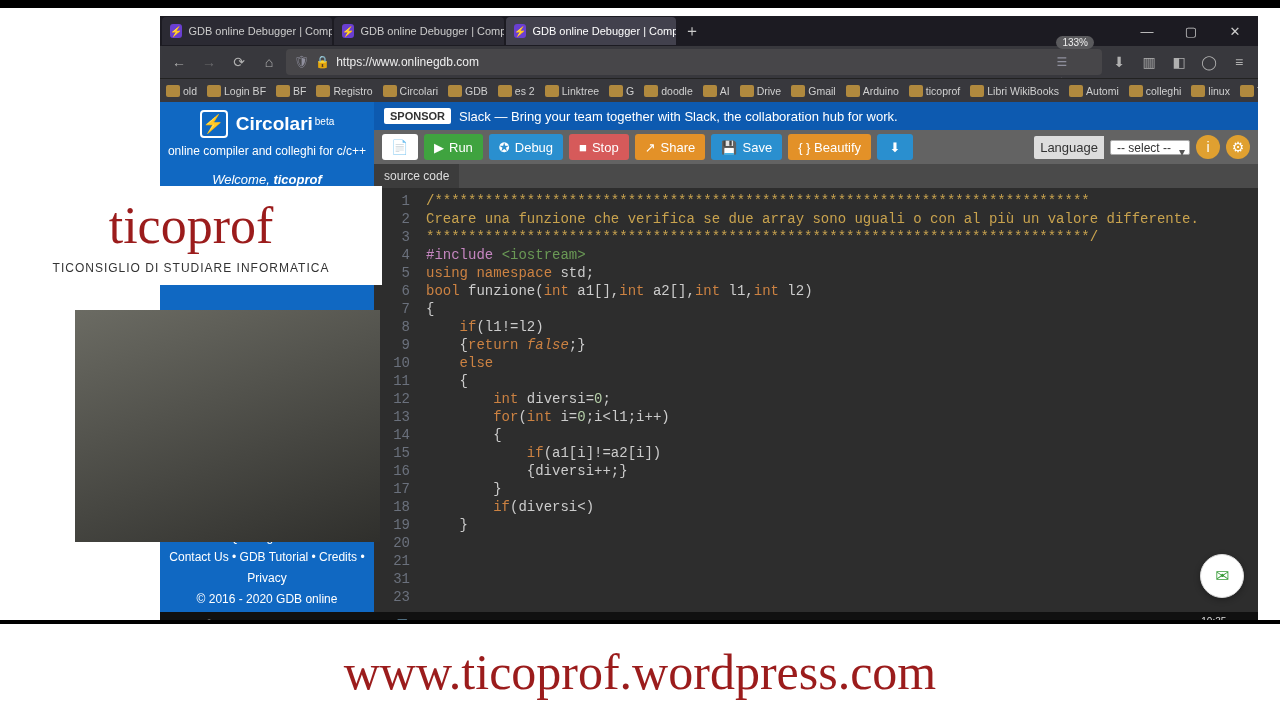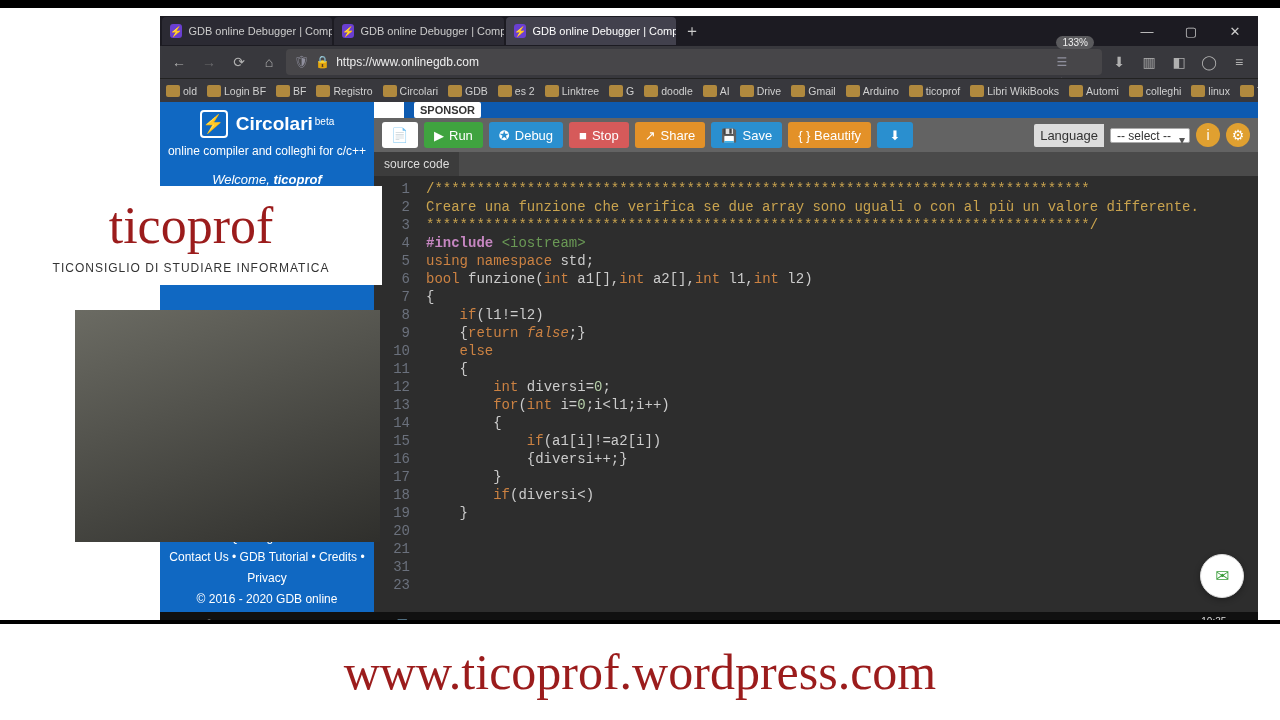--- a/index.html
+++ b/index.html
@@ -38,21 +38,21 @@
   .ogdb-bolt { width:28px; height:28px; border:2px solid #fff; border-radius:4px; display:flex; align-items:center; justify-content:center; font-size:18px;}
   .ogdb-title { font-size:19px; font-weight:bold; }
   .ogdb-beta { font-size:10px; vertical-align:super; margin-left:2px;}
   .ogdb-sub { font-size:12px; padding:2px 6px 8px; }
   .ogdb-welcome { font-size:13px; font-style:italic; padding:6px;}
   .ogdb-footlinks { font-size:12px; line-height:1.7; padding:0 4px; color:#fff;}
   .ogdb-copy{font-size:12px; padding:4px 0 6px;}
   .ogdb-side-spacer{flex:1;}
 
   .ogdb-main { flex:1; display:flex; flex-direction:column; background:#fff;}
-  .sponsor { height:16px; background:linear-gradient(#0d5ab0,#0d5ab0); color:#fff; display:flex; align-items:center; padding:8px 10px; gap:8px; font-size:13px;margin-left:30px; }
+  .sponsor { height:28px; background:linear-gradient(#0d5ab0,#0d5ab0); color:#fff; display:flex; align-items:center; padding:8px 10px; gap:8px; font-size:13px; }
   .sponsor .badge{ background:#fff; color:#333; font-weight:bold; font-size:11px; padding:2px 6px; border-radius:2px;}
   .toolbar { height:34px; background:#636363; display:flex; align-items:center; padding:0 8px; gap:6px; font-size:13px; color:#fff;}
   .btn { height:26px; padding:0 10px; border-radius:3px; display:flex; align-items:center; gap:5px; font-size:13px; color:#fff;}
   .btn.new   { background:#fff; color:#444; width:36px; justify-content:center; font-size:14px; }
   .btn.run   { background:#3fa33f; }
   .btn.debug { background:#2a8fcf; }
   .btn.stop  { background:#d65a5a; }
   .btn.share { background:#e39128; }
   .btn.save  { background:#2a8fcf; }
   .btn.beaut { background:#e39128; }
@@ -63,21 +63,21 @@
   .circ { width:24px; height:24px; border-radius:50%; display:flex; align-items:center; justify-content:center; color:#fff; font-size:14px;}
   .circ.info{ background:#e0a030; } .circ.gear{ background:#e0a030; }
 
   .srcTab { height:24px; background:#4a4a4a; display:flex; align-items:center;}
   .srcTab div { background:#3c3c3c; color:#ddd; height:100%; display:flex; align-items:center; padding:0 10px; font-size:12px;}
 
   .editor { flex:1; background:#2d2d2d; display:flex; font-family:"Consolas","Courier New",monospace; font-size:14px; line-height:18px; position:relative;}
   .gutter { width:44px; background:#2d2d2d; color:#6b717d; text-align:right; padding:4px 8px 4px 0;}
   .code   { flex:1; padding:4px 0 4px 8px; white-space:pre; color:#cccccc; overflow:hidden;}
   .c-cmt  { color:#c9a34e; }
-  .c-pp   { color:#c586c0;font-weight:bold; }
+  .c-pp   { color:#c586c0; }
   .c-kw2  { color:#cc8242; }
   .c-type { color:#cc8242; }
   .c-str  { color:#6a9955; }
   .c-num  { color:#b5cea8; }
   .c-bool { color:#cc8242;font-style:italic; }
 
   .fab-mail { position:absolute; right:14px; bottom:14px; width:44px; height:44px; border-radius:50%; background:#fff; box-shadow:0 2px 6px rgba(0,0,0,.3); display:flex; align-items:center; justify-content:center; color:#3a9d3a; font-size:22px; border:1px solid #ddd;}
 
   
   .blog { position:absolute; left:0; top:178px; width:382px; background:#fff; text-align:center; }
@@ -237,20 +237,21 @@
         <div class="ogdb-sub">online compiler and colleghi for c/c++</div>
         <div class="ogdb-welcome"><span>Welcome, </span><b>ticoprof</b></div>
         <div class="ogdb-side-spacer"></div>
         <div class="ogdb-footlinks">About • FAQ • Blog • Terms of Use • Contact Us • GDB Tutorial • Credits • Privacy</div>
         <div class="ogdb-copy">© 2016 - 2020 GDB online</div>
       </div>
 
       <div class="ogdb-main">
         <div class="sponsor">
           <span class="badge">SPONSOR</span>
+          <span>Slack — Bring your team together with Slack, the collaboration hub for work.</span>
         </div>
         <div class="toolbar">
           <div class="btn new">📄</div>
           <div class="btn run">▶ <span>Run</span></div>
           <div class="btn debug">✪ <span>Debug</span></div>
           <div class="btn stop">■ <span>Stop</span></div>
           <div class="btn share">↗ <span>Share</span></div>
           <div class="btn save">💾 <span>Save</span></div>
           <div class="btn beaut">
               <span>{ } Beautify</span>

